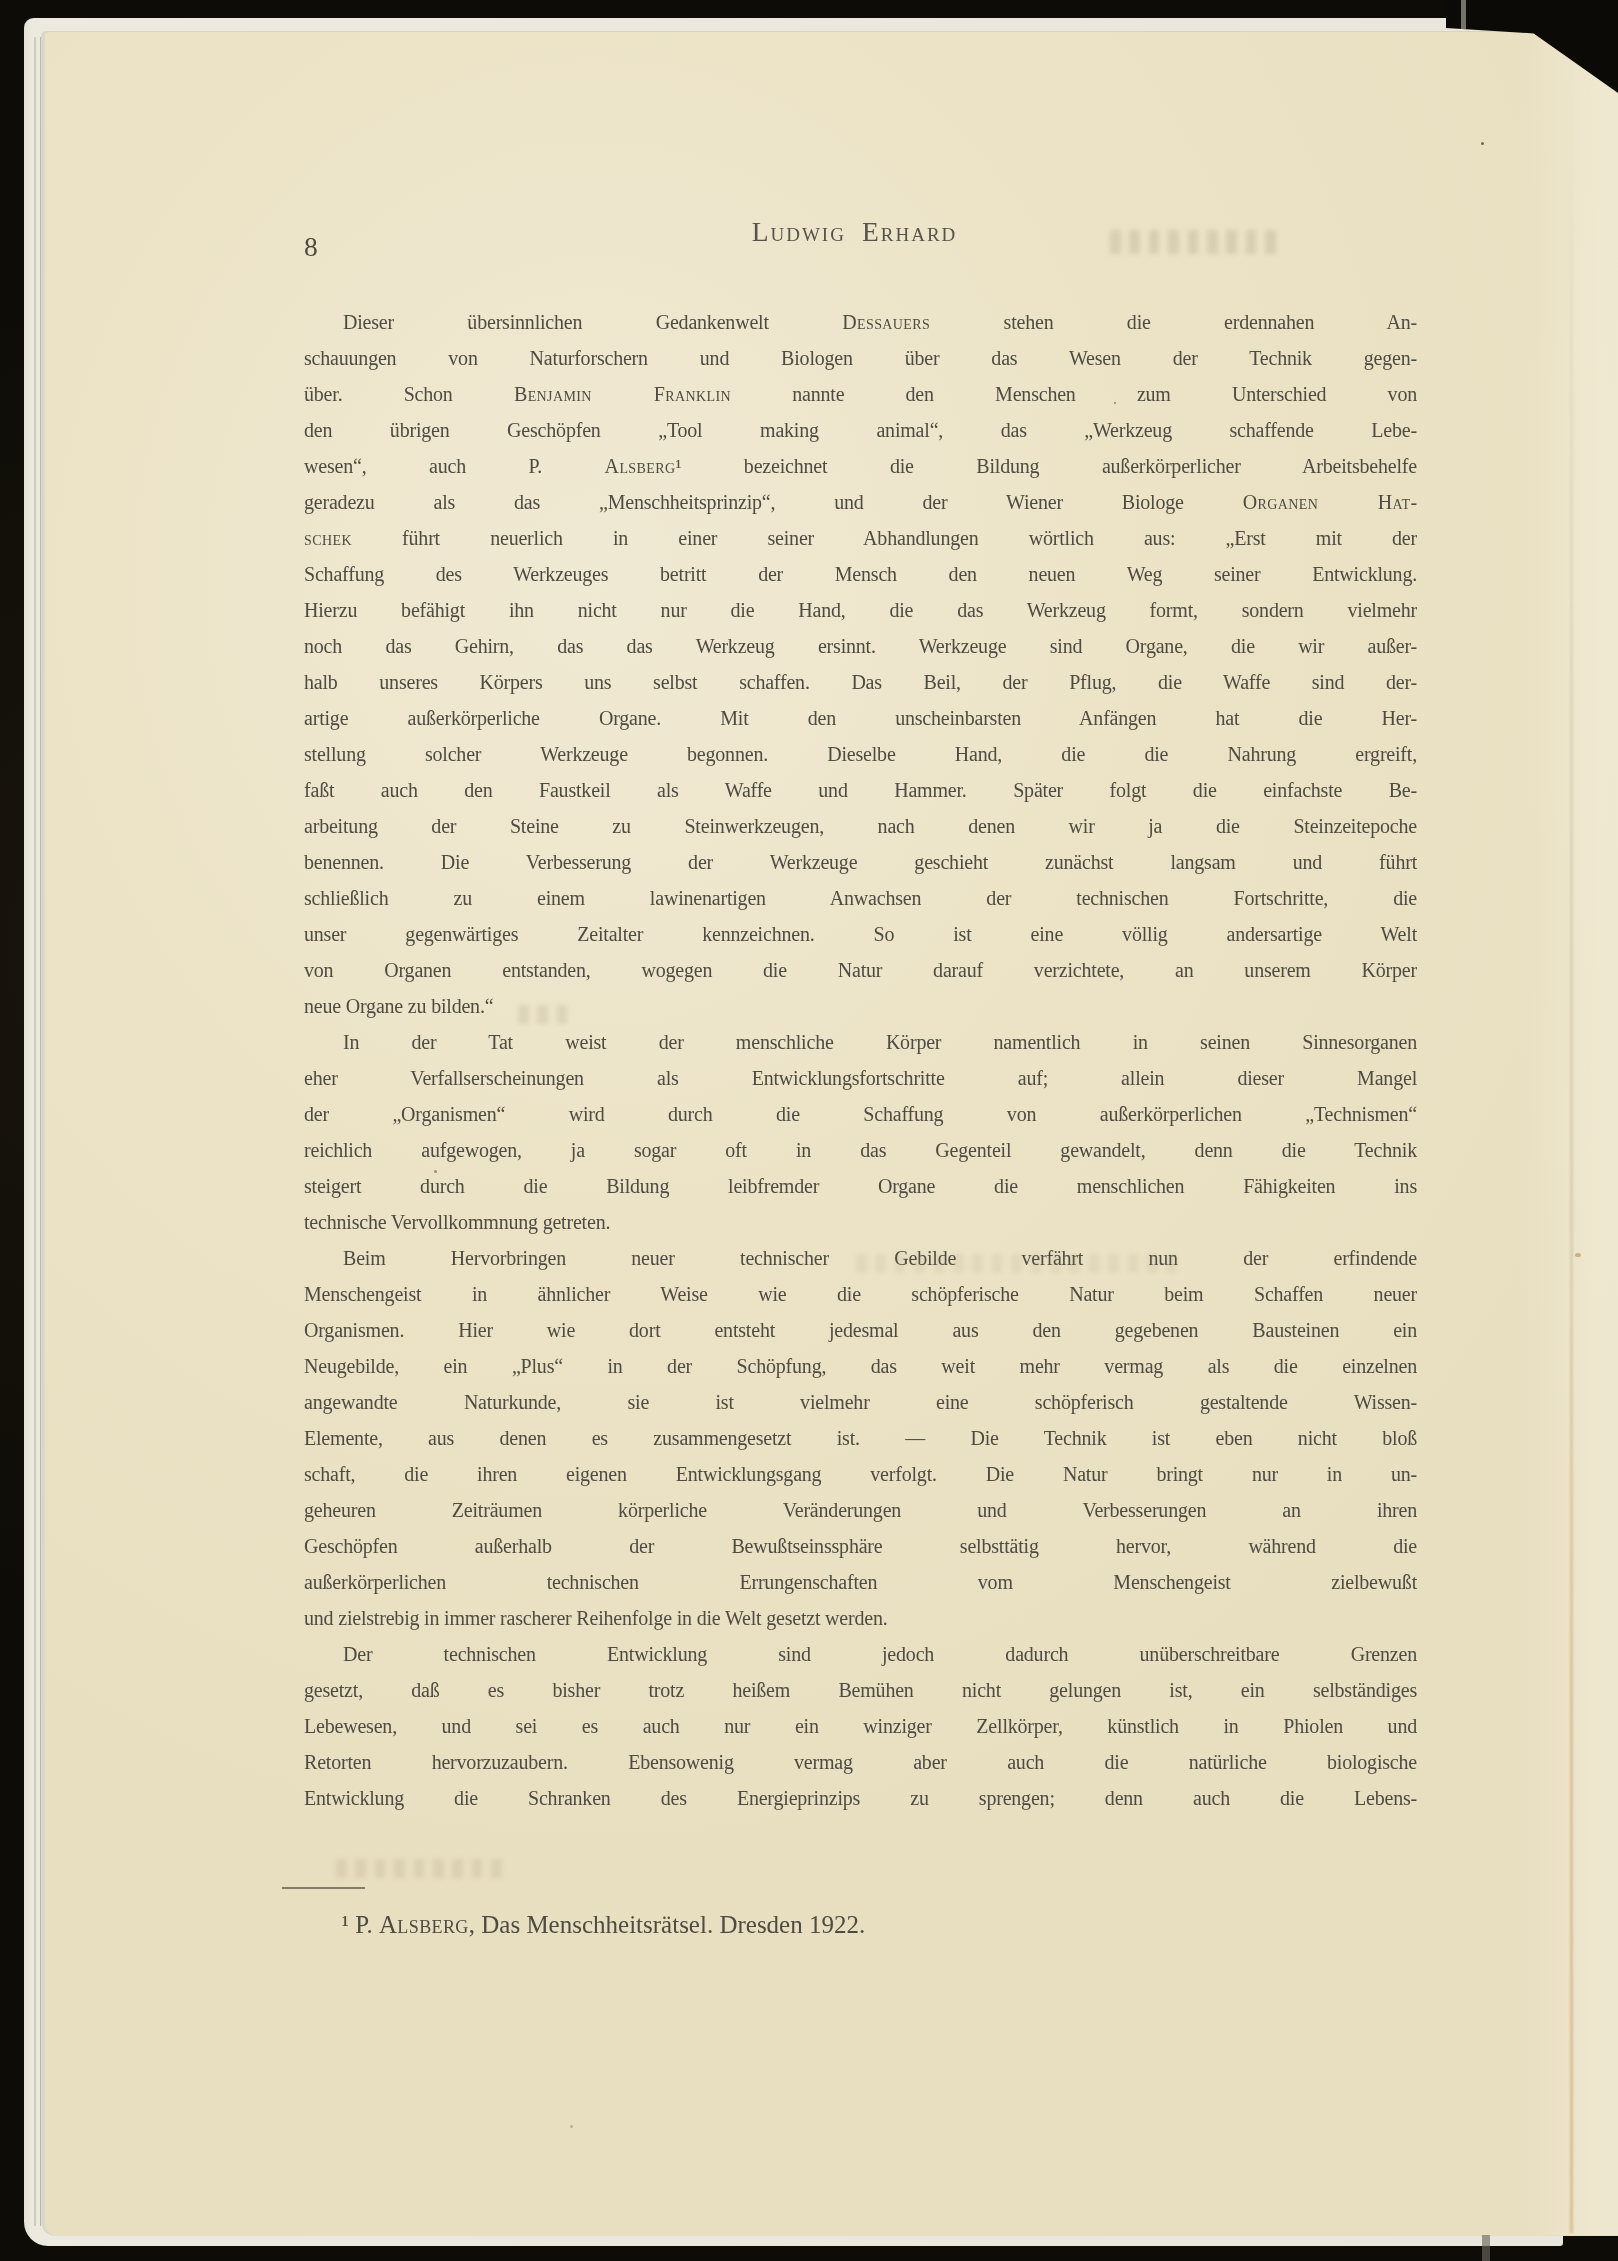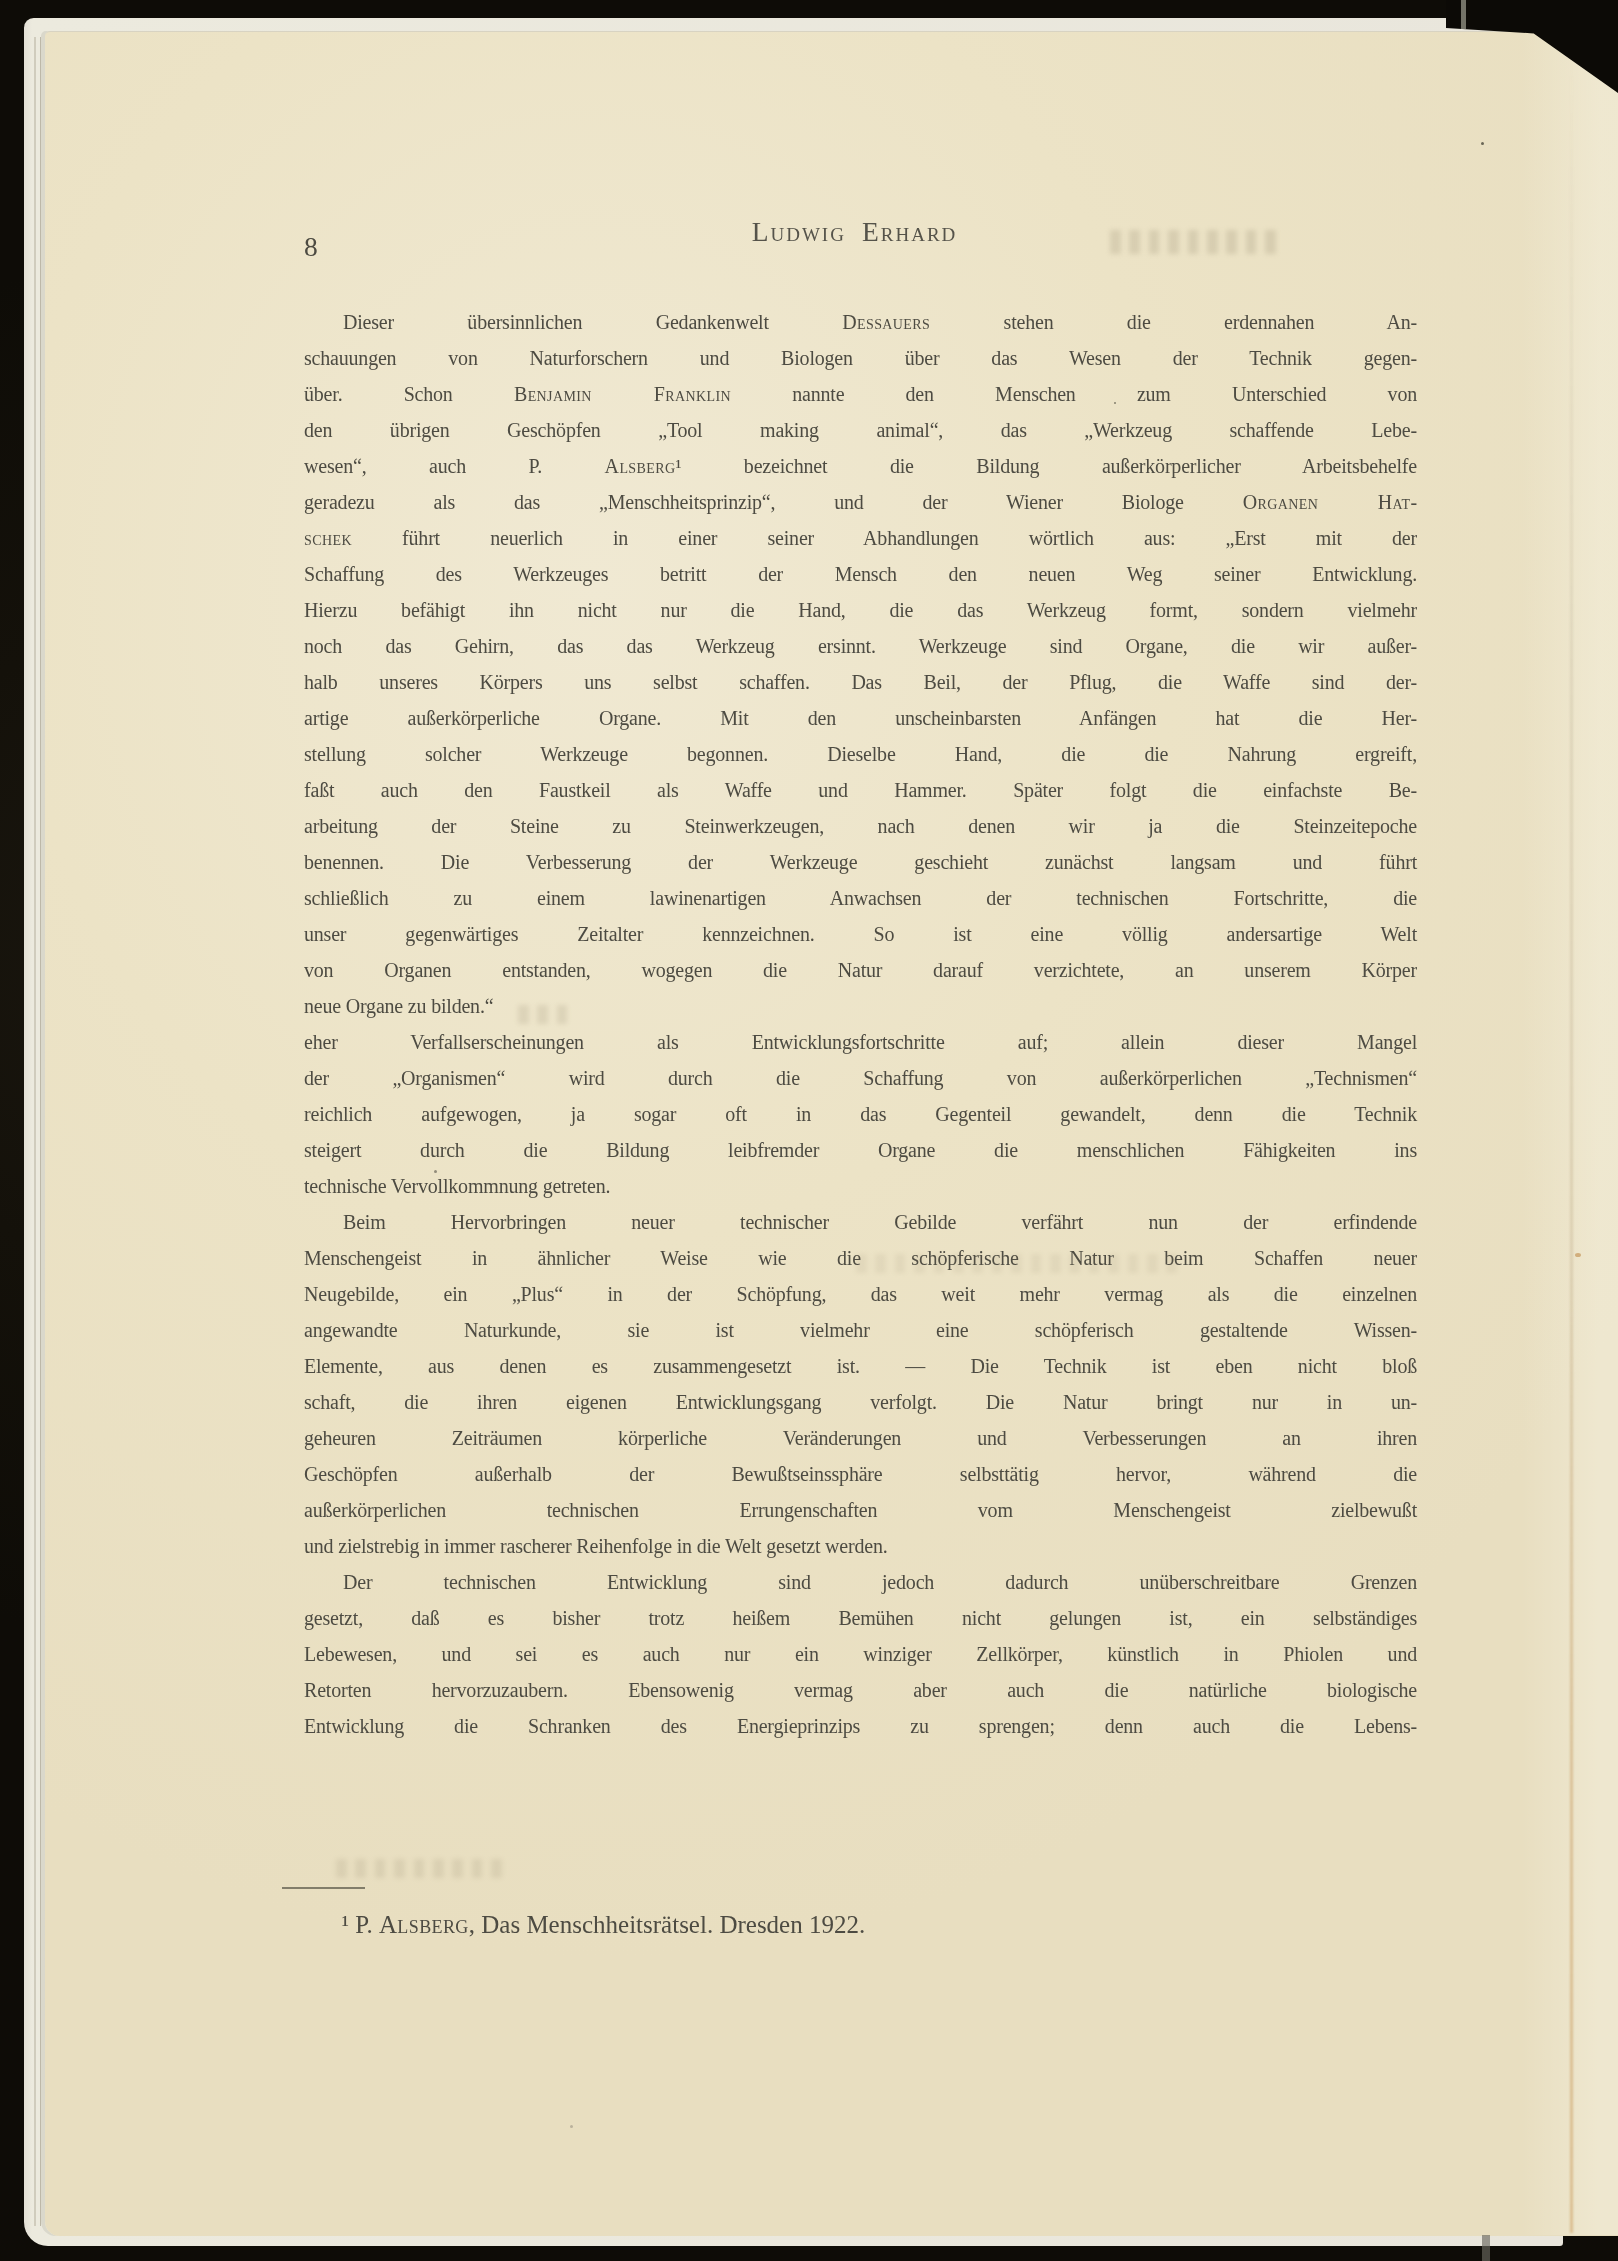--- a/index.html
+++ b/index.html
@@ -99,27 +99,29 @@
       <div class="line">halb unseres Körpers uns selbst schaffen. Das Beil, der Pflug, die Waffe sind der-</div>
       <div class="line">artige außerkörperliche Organe. Mit den unscheinbarsten Anfängen hat die Her-</div>
       <div class="line">stellung solcher Werkzeuge begonnen. Dieselbe Hand, die die Nahrung ergreift,</div>
       <div class="line">faßt auch den Faustkeil als Waffe und Hammer. Später folgt die einfachste Be-</div>
       <div class="line">arbeitung der Steine zu Steinwerkzeugen, nach denen wir ja die Steinzeitepoche</div>
       <div class="line">benennen. Die Verbesserung der Werkzeuge geschieht zunächst langsam und führt</div>
       <div class="line">schließlich zu einem lawinenartigen Anwachsen der technischen Fortschritte, die</div>
       <div class="line">unser gegenwärtiges Zeitalter kennzeichnen. So ist eine völlig andersartige Welt</div>
       <div class="line">von Organen entstanden, wogegen die Natur darauf verzichtete, an unserem Körper</div>
       <div class="line last">neue Organe zu bilden.“</div>
+      <div class="line indent">In der Tat weist der menschliche Körper namentlich in seinen Sinnesorganen</div>
       <div class="line">eher Verfallserscheinungen als Entwicklungsfortschritte auf; allein dieser Mangel</div>
       <div class="line">der „Organismen“ wird durch die Schaffung von außerkörperlichen „Technismen“</div>
       <div class="line">reichlich aufgewogen, ja sogar oft in das Gegenteil gewandelt, denn die Technik</div>
       <div class="line">steigert durch die Bildung leibfremder Organe die menschlichen Fähigkeiten ins</div>
       <div class="line last">technische Vervollkommnung getreten.</div>
       <div class="line indent">Beim Hervorbringen neuer technischer Gebilde verfährt nun der erfindende</div>
       <div class="line">Menschengeist in ähnlicher Weise wie die schöpferische Natur beim Schaffen neuer</div>
+      <div class="line">Organismen. Hier wie dort entsteht jedesmal aus den gegebenen Bausteinen ein</div>
       <div class="line">Neugebilde, ein „Plus“ in der Schöpfung, das weit mehr vermag als die einzelnen</div>
       <div class="line">angewandte Naturkunde, sie ist vielmehr eine schöpferisch gestaltende Wissen-</div>
       <div class="line">Elemente, aus denen es zusammengesetzt ist. — Die Technik ist eben nicht bloß</div>
       <div class="line">schaft, die ihren eigenen Entwicklungsgang verfolgt. Die Natur bringt nur in un-</div>
       <div class="line">geheuren Zeiträumen körperliche Veränderungen und Verbesserungen an ihren</div>
       <div class="line">Geschöpfen außerhalb der Bewußtseinssphäre selbsttätig hervor, während die</div>
       <div class="line">außerkörperlichen technischen Errungenschaften vom Menschengeist zielbewußt</div>
       <div class="line last">und zielstrebig in immer rascherer Reihenfolge in die Welt gesetzt werden.</div>
       <div class="line indent">Der technischen Entwicklung sind jedoch dadurch unüberschreitbare Grenzen</div>
       <div class="line">gesetzt, daß es bisher trotz heißem Bemühen nicht gelungen ist, ein selbständiges</div>

